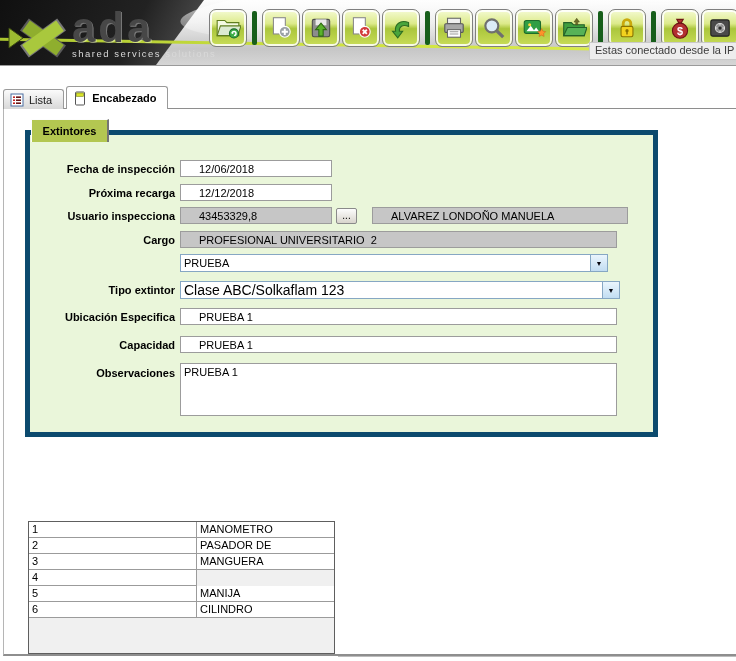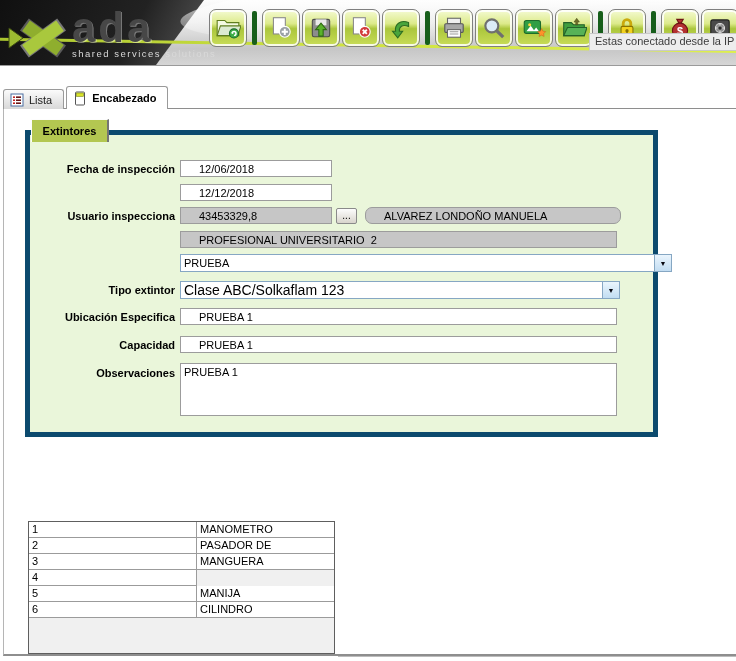--- a/index.html
+++ b/index.html
@@ -16,21 +16,21 @@
   .banner-swoosh{position:absolute;left:180px;top:-30px;width:640px;height:70px;border-radius:50%;
           background:linear-gradient(180deg,rgba(255,255,255,.85),rgba(255,255,255,0));transform:rotate(-3deg);}
   .lime-line{position:absolute;left:-10px;top:44px;width:780px;height:3px;
           background:linear-gradient(90deg,#a8c42e,#cde23f 40%,#dff04f);transform:rotate(.95deg);}
   .logo{position:absolute;left:6px;top:8px;display:flex;align-items:flex-start;z-index:2;}
   .logo-mark{margin-top:6px;}
   .logo-text{margin-left:4px;}
   .logo-name{font-size:42px;font-weight:bold;color:#474747;line-height:40px;letter-spacing:3px;
           text-shadow:1px 1px 0 rgba(255,255,255,.4);}
   .logo-tagline{font-size:9.5px;color:#d9d9d9;letter-spacing:1.5px;margin-top:0;}
-  .status{position:absolute;right:0;top:33px;width:141px;height:15px;background:#ededed;
+  .status{position:absolute;right:0;top:42px;width:141px;height:15px;background:#ededed;
           border:1px solid #c9c9c9;border-right:none;color:#3c3c3c;font-size:11px;
           padding:1px 0 0 5px;white-space:nowrap;overflow:hidden;z-index:3;}
   .toolbar{position:absolute;left:208px;top:9px;display:flex;align-items:center;z-index:2;}
   .tbtn{width:38px;height:38px;margin:0 1px;border:1px solid #7f7f7f;border-radius:7px;
         background:linear-gradient(180deg,#f5fbd4 0%,#dcea8a 38%,#abc63c 52%,#c9dd58 100%);
         box-shadow:inset 0 0 0 2px rgba(255,255,255,.85);
         display:flex;align-items:center;justify-content:center;padding:0;cursor:pointer;}
   .tsep{width:5px;height:34px;background:#175e1b;border-radius:2px;margin:0 4px;}
 
   
@@ -234,30 +234,32 @@
       <span>Encabezado</span>
     </div>
   </div>
 
   <div class="panel-tab">Extintores</div>
   <div class="panel">
 
     <div class="flabel" style="top:27px">Fecha de inspección</div>
     <input class="tinput" style="left: 150px; top: 25px; width: 152px;" type="text" value="12/06/2018">
 
+    <div class="flabel" style="top:51px">Próxima recarga</div>
     <input class="tinput" style="left: 150px; top: 49px; width: 152px;" type="text" value="12/12/2018">
 
     <div class="flabel" style="top:74px">Usuario inspecciona</div>
     <input class="tinput dis" style="left: 150px; top: 72px; width: 152px;" type="text" value="43453329,8">
     <button class="bbtn" style="left:306px;top:73px">...</button>
-    <input class="tinput dis" style="left: 335px; top: 72px; width: 256px; border-radius: 7px;" type="text" value="ALVAREZ LONDOÑO MANUELA">
-
+    <input class="tinput dis" style="left: 342px; top: 72px; width: 256px;" type="text" value="ALVAREZ LONDOÑO MANUELA">
+
+    <div class="flabel" style="top:98px">Cargo</div>
     <input class="tinput dis" style="left: 150px; top: 96px; width: 437px;" type="text" value="PROFESIONAL UNIVERSITARIO  2">
 
-    <div class="combo" style="left:150px;top:119px;width:492px">
+    <div class="combo" style="left:150px;top:119px;width:428px">
       <div class="combo-val">PRUEBA</div>
       <div class="combo-arrow">▼</div>
     </div>
 
     <div class="flabel" style="top:148px">Tipo extintor</div>
     <div class="combo" style="left:150px;top:146px;width:440px">
       <div class="combo-val small">Clase ABC/Solkaflam 123</div>
       <div class="combo-arrow">▼</div>
     </div>
 

